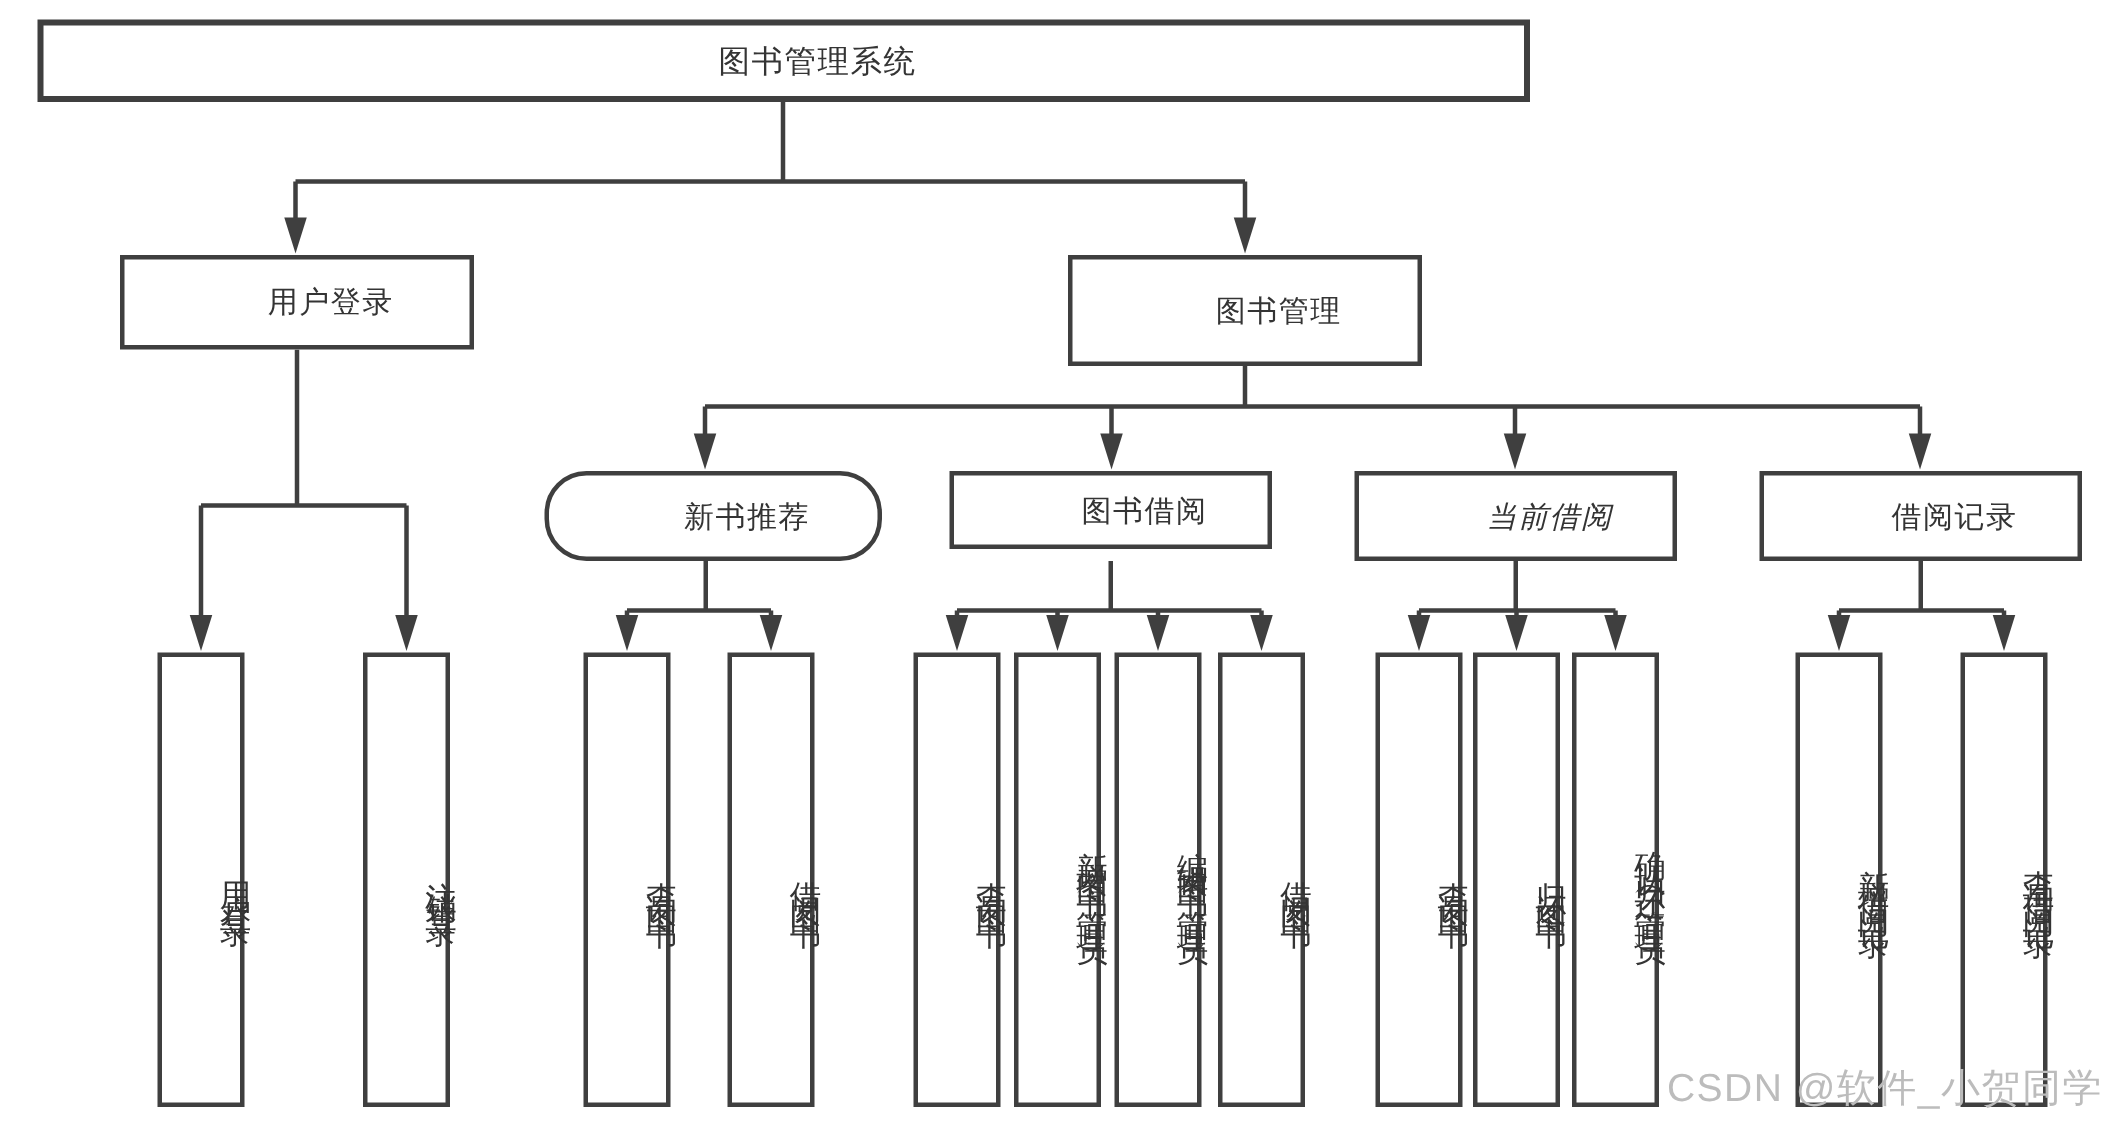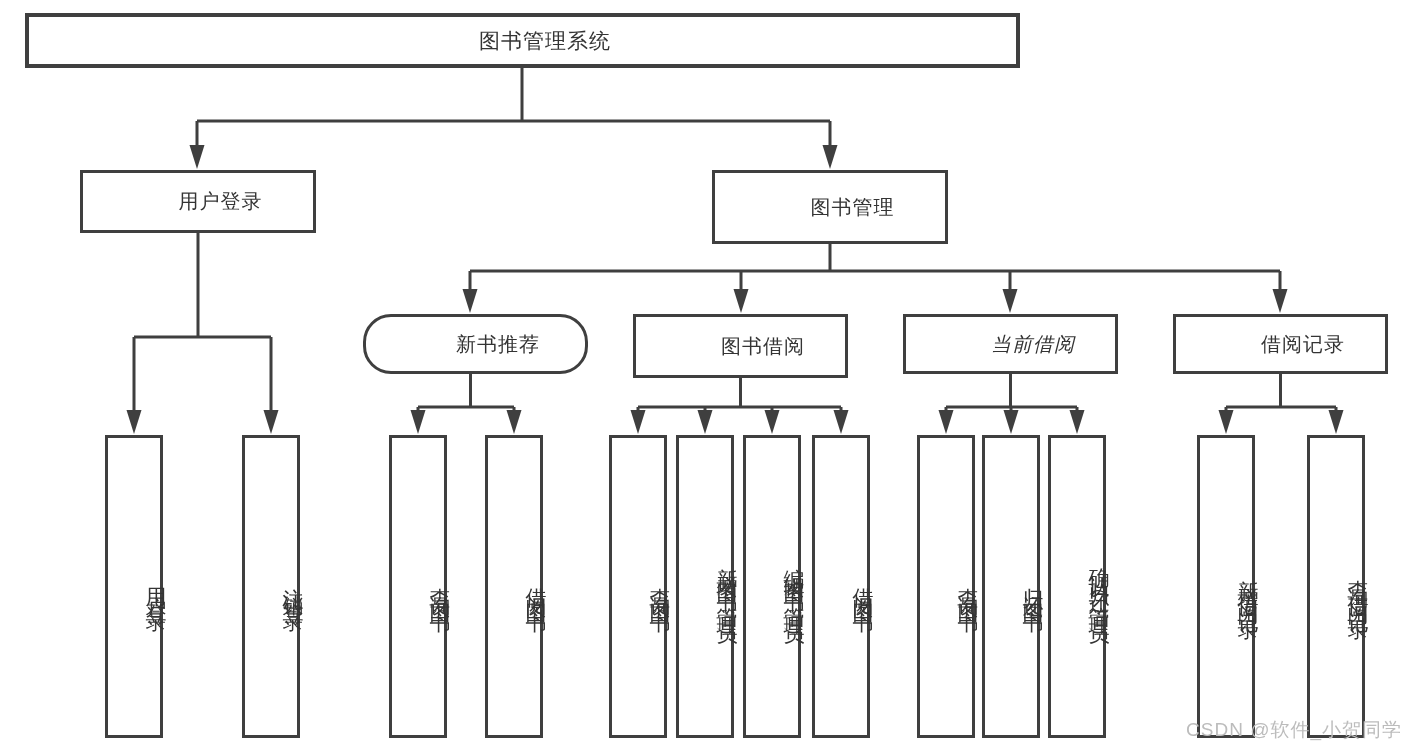--- a/index.html
+++ b/index.html
@@ -47,21 +47,21 @@
     text-orientation: mixed;
     letter-spacing: 8px;
     font-size: 21px;
     line-height: 1;
     word-break: break-all;
   }
   .watermark {
     position: absolute;
     right: 3px;
     bottom: 4px;
-    font-size: 19px;
+    font-size: 26px;
     letter-spacing: 1px;
     color: #bcbcbc;
     z-index: 3;
     white-space: nowrap;
   }
   svg path {
     stroke: #3f3f3f;
     stroke-width: 3;
     fill: none;
   }
@@ -117,21 +117,21 @@
       <polygon points="1328.5,410 1343.5,410 1336,434"></polygon>
     </g>
   </svg>
 
   <div class="box root" style="left:25px; top:13px; width:995px; height:55px;">图书管理系统</div>
 
   <div class="box" style="left:80px; top:170px; width:236px; height:63px;">用户登录</div>
   <div class="box" style="left:712px; top:170px; width:236px; height:74px;">图书管理</div>
 
   <div class="box" style="left:363px; top:314px; width:225px; height:60px;border-radius:28px;">新书推荐</div>
-  <div class="box" style="left:633px; top:314px; width:215px; height:64px;">图书借阅</div>
+  <div class="box" style="left:633px; top:314px; width:215px; height:52px;">图书借阅</div>
   <div class="box" style="left:903px; top:314px; width:215px; height:60px;font-style:italic;">当前借阅</div>
   <div class="box" style="left:1173px; top:314px; width:215px; height:60px;">借阅记录</div>
 
   <div class="box vbox" style="left:105px; top:435px; width:58px; height:303px;">用户登录</div>
   <div class="box vbox" style="left:242px; top:435px; width:58px; height:303px;">注销登录</div>
 
   <div class="box vbox" style="left:389px; top:435px; width:58px; height:303px;">查询图书</div>
   <div class="box vbox" style="left:485px; top:435px; width:58px; height:303px;">借阅图书</div>
 
   <div class="box vbox" style="left:609px; top:435px; width:58px; height:303px;">查询图书</div>

